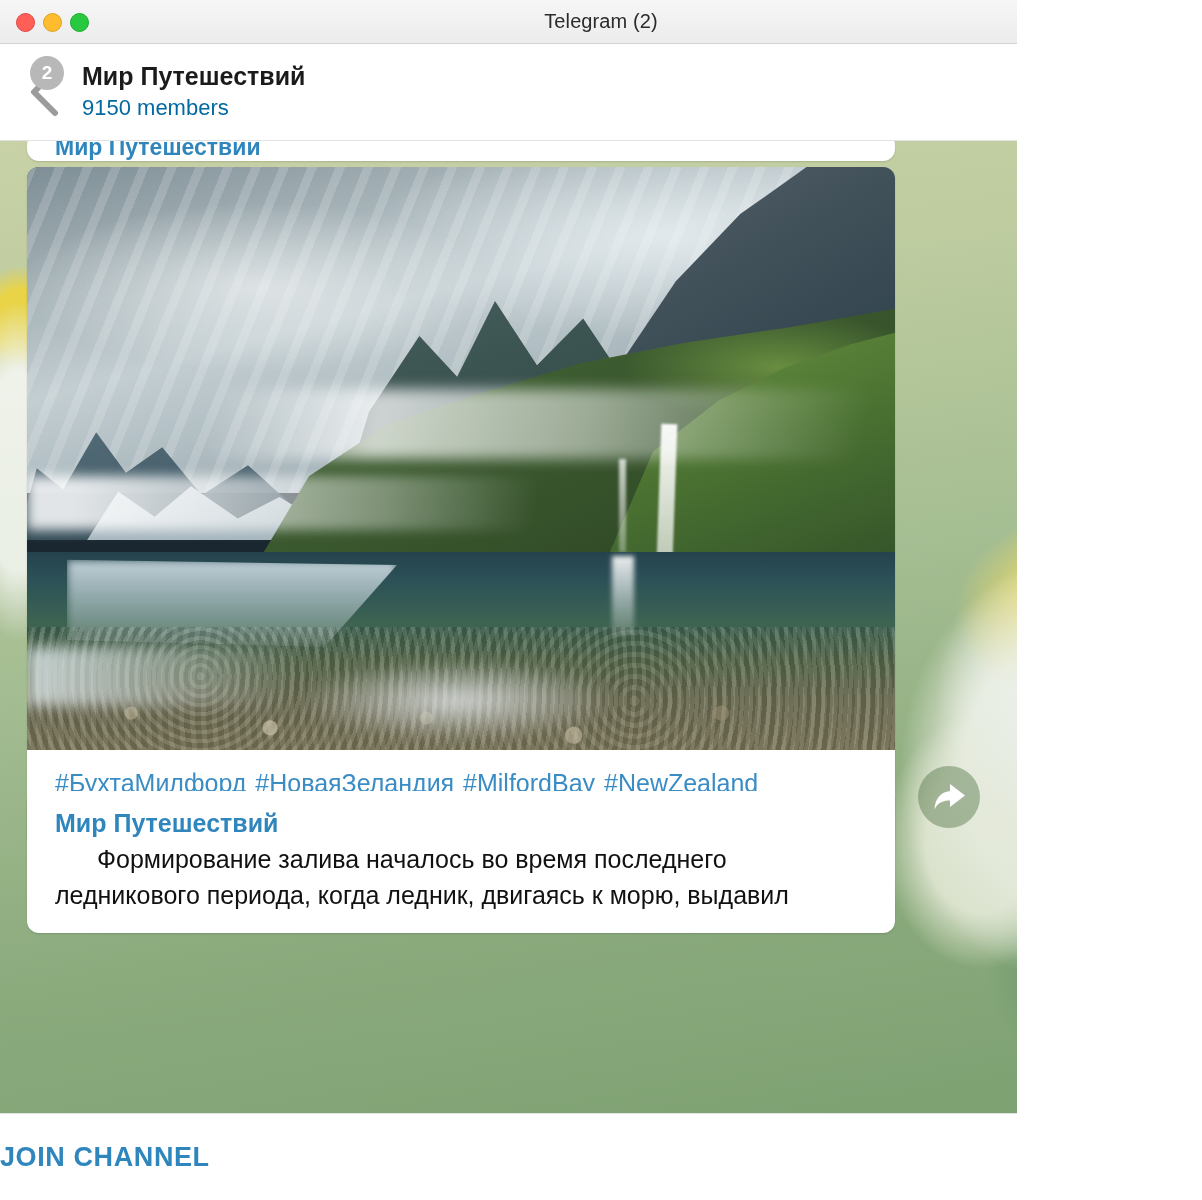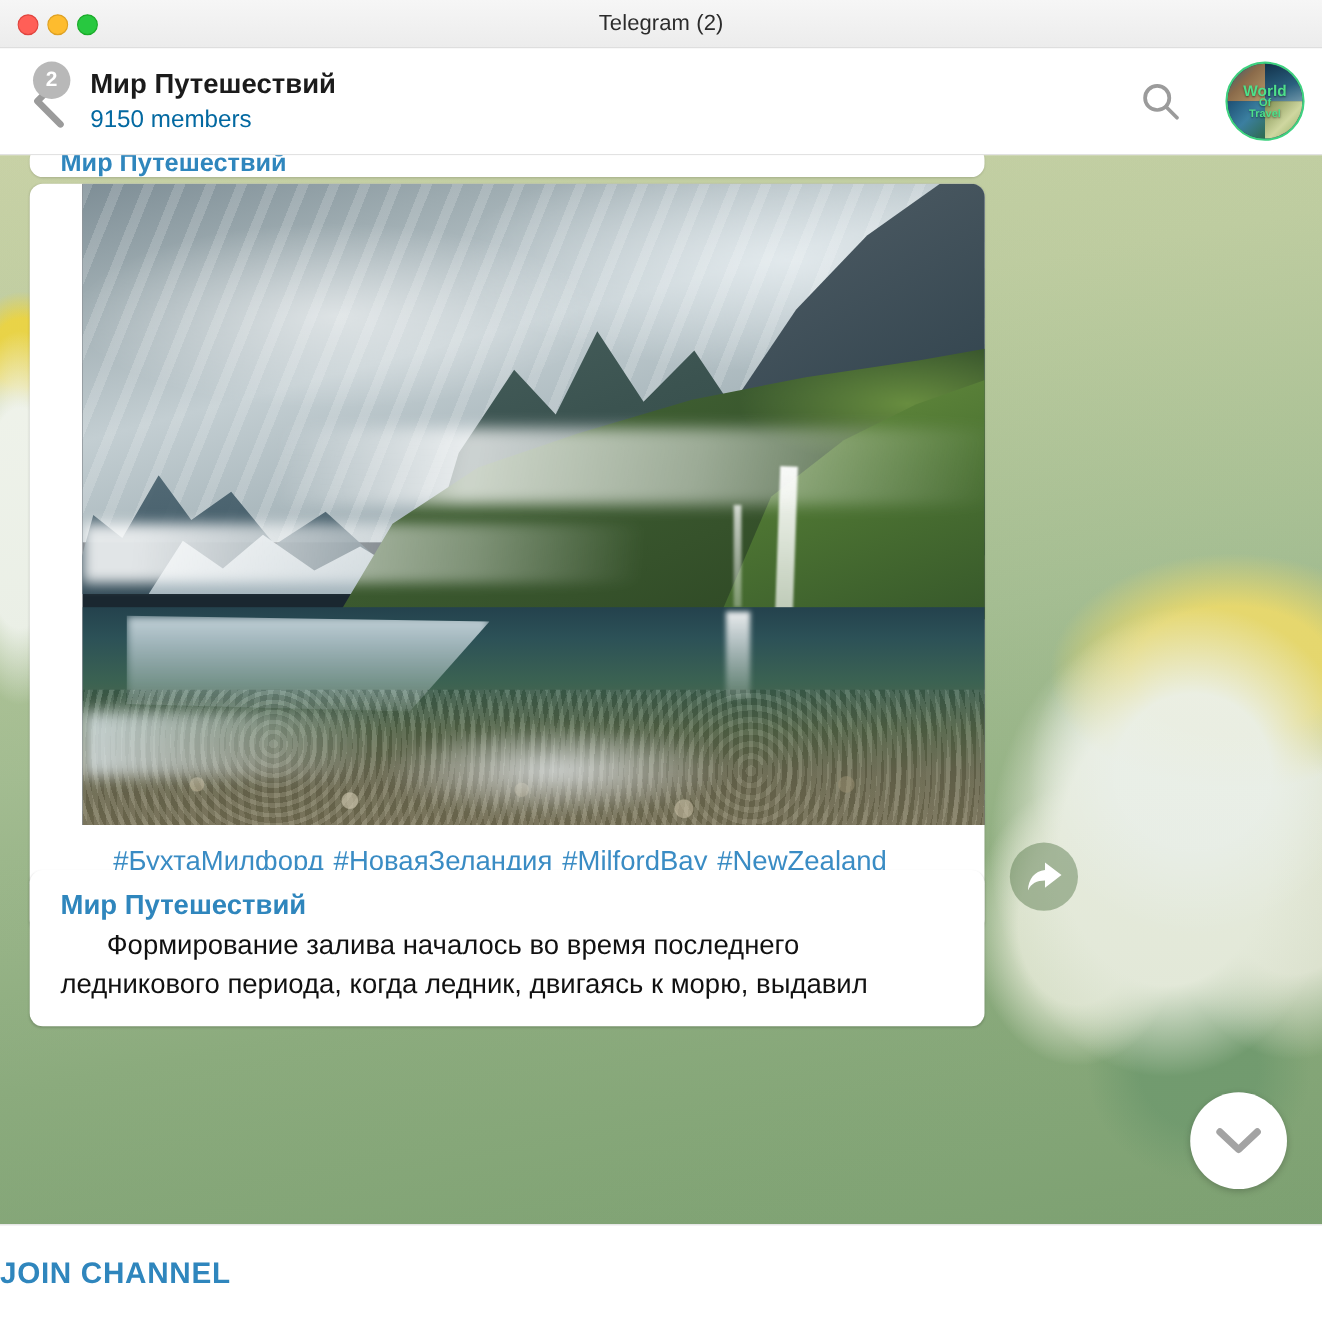--- a/index.html
+++ b/index.html
@@ -2,21 +2,21 @@
 <html><head>
 <meta charset="utf-8">
 <style>
   * { margin:0; padding:0; box-sizing:border-box; }
   html,body { width:1202px; height:1200px; overflow:hidden; }
   body {
     font-family:"Liberation Sans", sans-serif;
     background:#fff;
     -webkit-font-smoothing:antialiased;
   }
-  .app { position:relative; width:1202px; height:1200px; overflow:hidden; }
+  .app { position:relative; width:1017px; height:1200px; overflow:hidden; }
 
   
   .titlebar {
     position:absolute; top:0; left:0; width:1202px; height:44px;
     background:linear-gradient(#f6f6f6,#ececec);
     border-bottom:1px solid #d3d3d3;
     display:flex; align-items:center;
   }
   .lights { position:absolute; left:16px; top:13px; display:flex; gap:8px; }
   .light { width:19px; height:19px; border-radius:50%; display:block; }
@@ -98,21 +98,20 @@
   }
 
   
   .messages { position:absolute; top:141px; left:0; width:1202px; height:972px; overflow:hidden; }
 
   .bubble {
     position:absolute; left:27px; width:868px;
     background:#ffffff; border-radius:12px;
     box-shadow:0 1px 2px rgba(0,0,0,.14);
     overflow:hidden;
-    padding-left:48px;
   }
   .bubble-cut {
     top:-8px; height:28px; padding:0 28px; display:flex; align-items:flex-end;
   }
   .cut-author {
     font-size:23px; font-weight:700; color:#2f86bd; line-height:1; padding-bottom:2px;
   }
 
   .bubble-photo { top:26px; }
   .photo {

